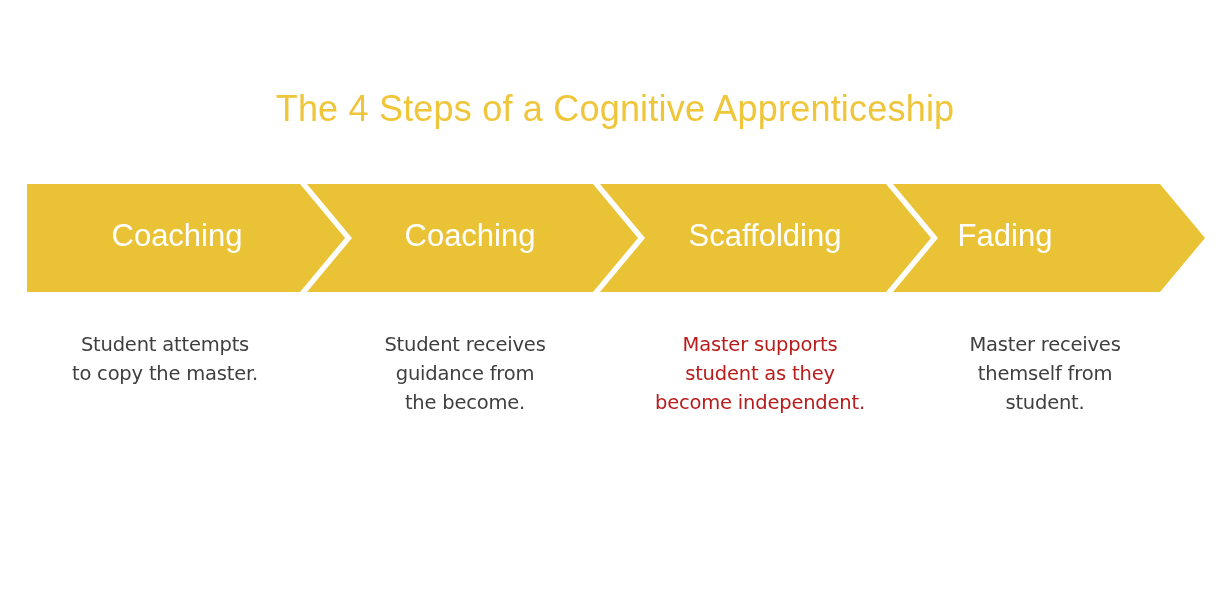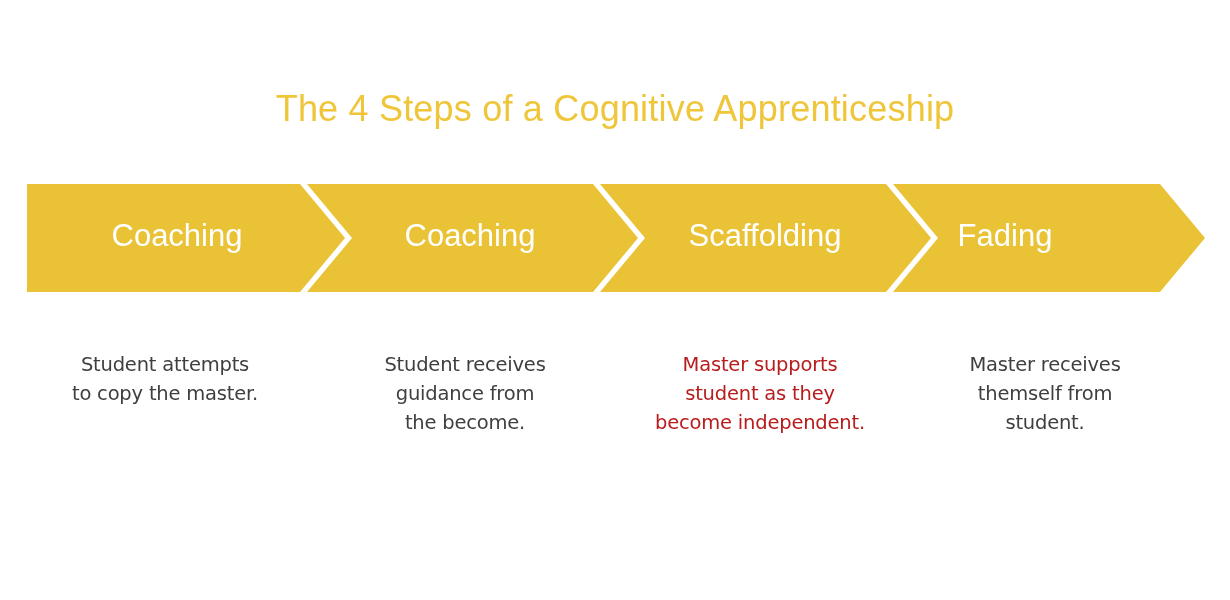--- a/index.html
+++ b/index.html
@@ -77,21 +77,20 @@
   }
   .caption {
     position: absolute;
     top: 0;
     text-align: center;
     font-size: 19.5px;
     line-height: 29px;
     color: #3f3f3f;
     font-family: "DejaVu Sans", sans-serif;
     letter-spacing: -0.2px;
-    margin-top: 20px;
   }
   .caption .cap-line {
     display: block;
     white-space: nowrap;
   }
 </style>
 </head>
 <body style="background: rgb(255, 255, 255);">
 
 <div id="slide">

